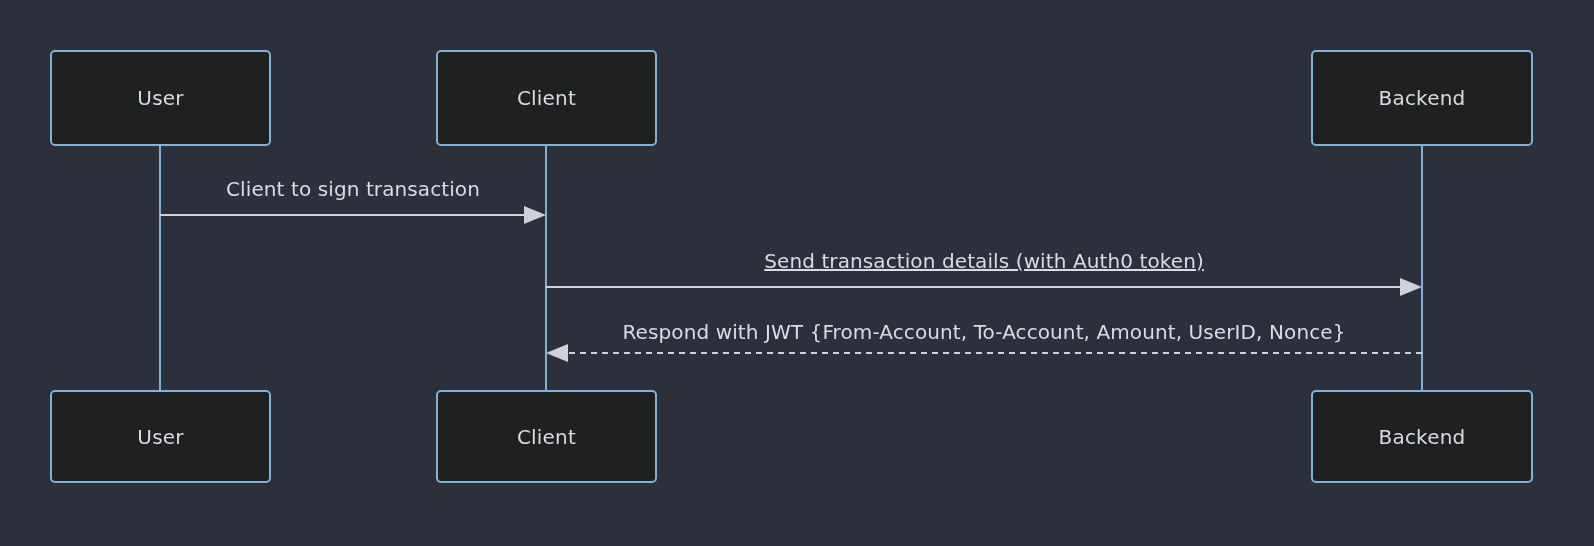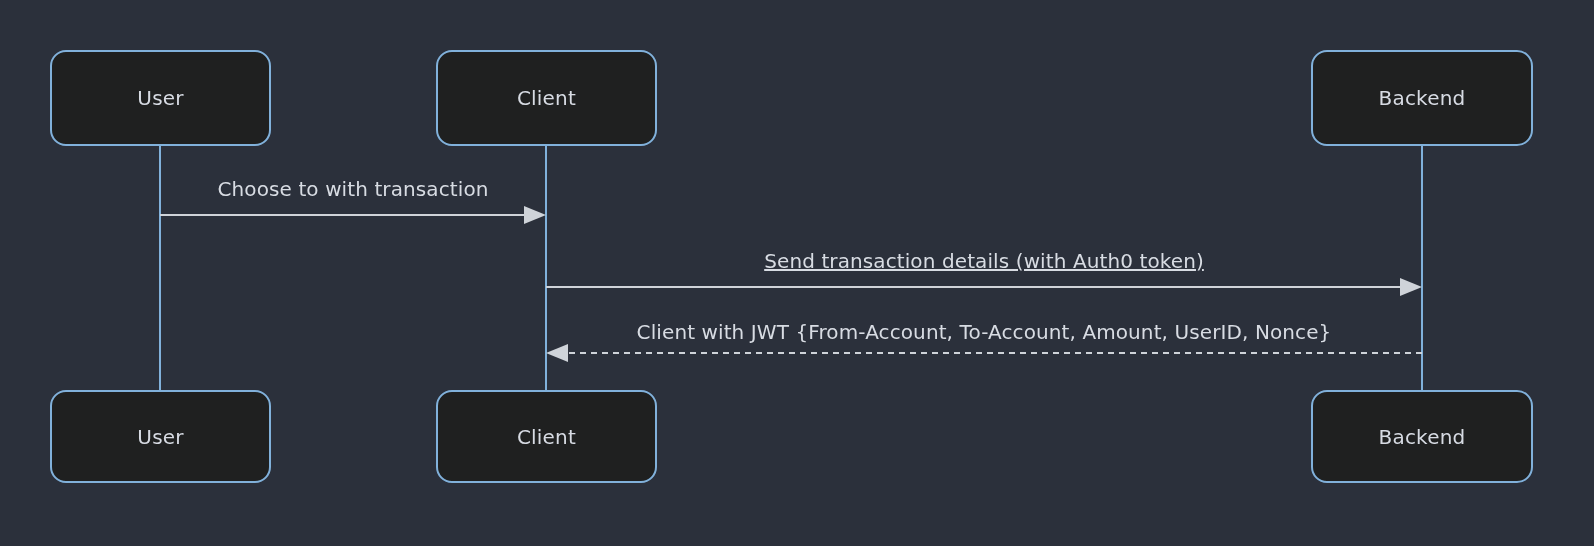--- a/index.html
+++ b/index.html
@@ -27,21 +27,21 @@
     height: 546px;
   }
   svg.layer { display: block; }
 
   
   .participant-box {
     position: absolute;
     box-sizing: border-box;
     background: #1f2020;
     border: 2px solid #81b1db;
-    border-radius: 16px;
+    border-radius: 5px;
     display: flex;
     align-items: center;
     justify-content: center;
   }
   .participant-label {
     color: #d7dbe3;
     font-size: 20px;
     font-weight: 400;
     letter-spacing: 0.2px;
     white-space: nowrap;
@@ -104,19 +104,19 @@
   </div>
 
   <div class="participant-box" style="left:436px; top:390px; width:221px; height:93px;">
     <span class="participant-label">Client</span>
   </div>
 
   <div class="participant-box" style="left:1311px; top:390px; width:222px; height:93px;">
     <span class="participant-label">Backend</span>
   </div>
 
-  <div class="msg-label" style="left:353px; top:177px;">Choose to with transaction</div>
+  <div class="msg-label" style="left:353px; top:177px;">Client to sign transaction</div>
 
   <div class="msg-label" style="left:984px; top:249px;text-decoration:underline;">Send transaction details (with Auth0 token)</div>
 
-  <div class="msg-label" style="left:984px; top:320px;">Client with JWT {From-Account, To-Account, Amount, UserID, Nonce}</div>
+  <div class="msg-label" style="left:984px; top:320px;">Respond with JWT {From-Account, To-Account, Amount, UserID, Nonce}</div>
 
 </div>
 
 </body></html>

